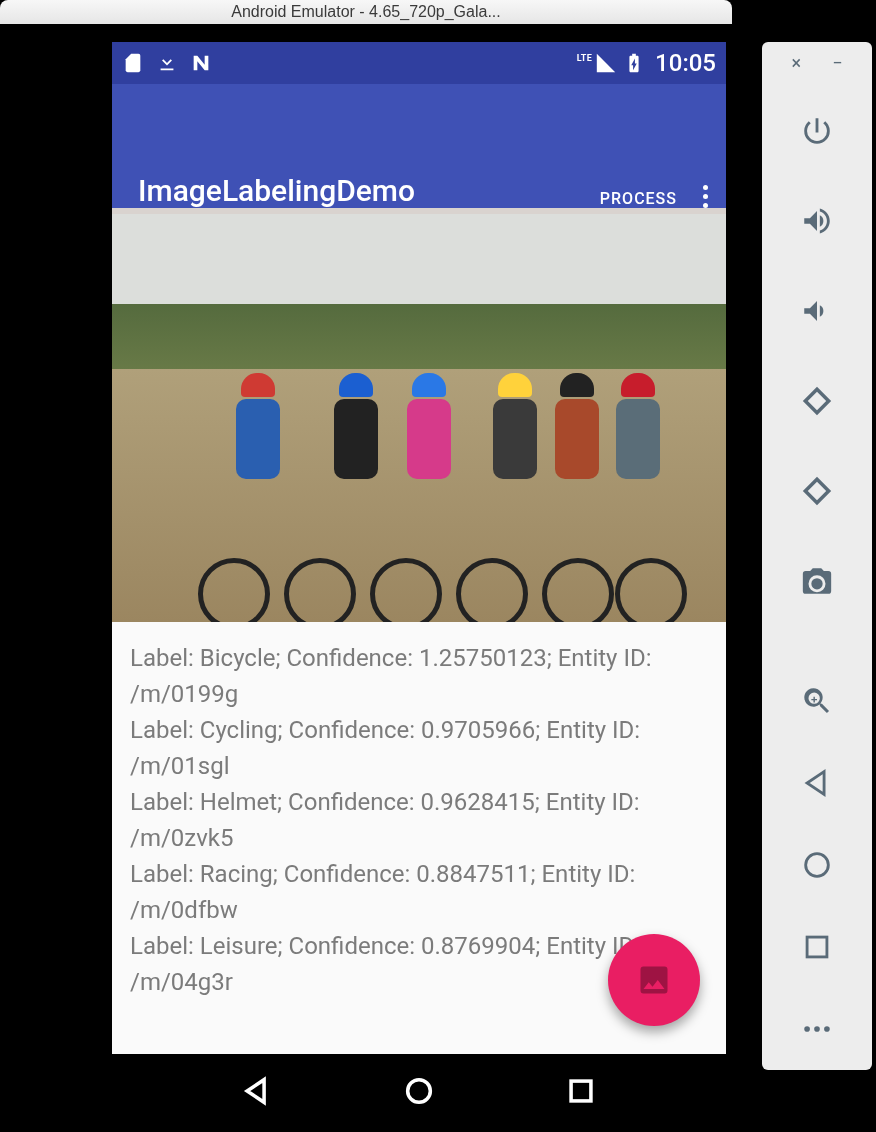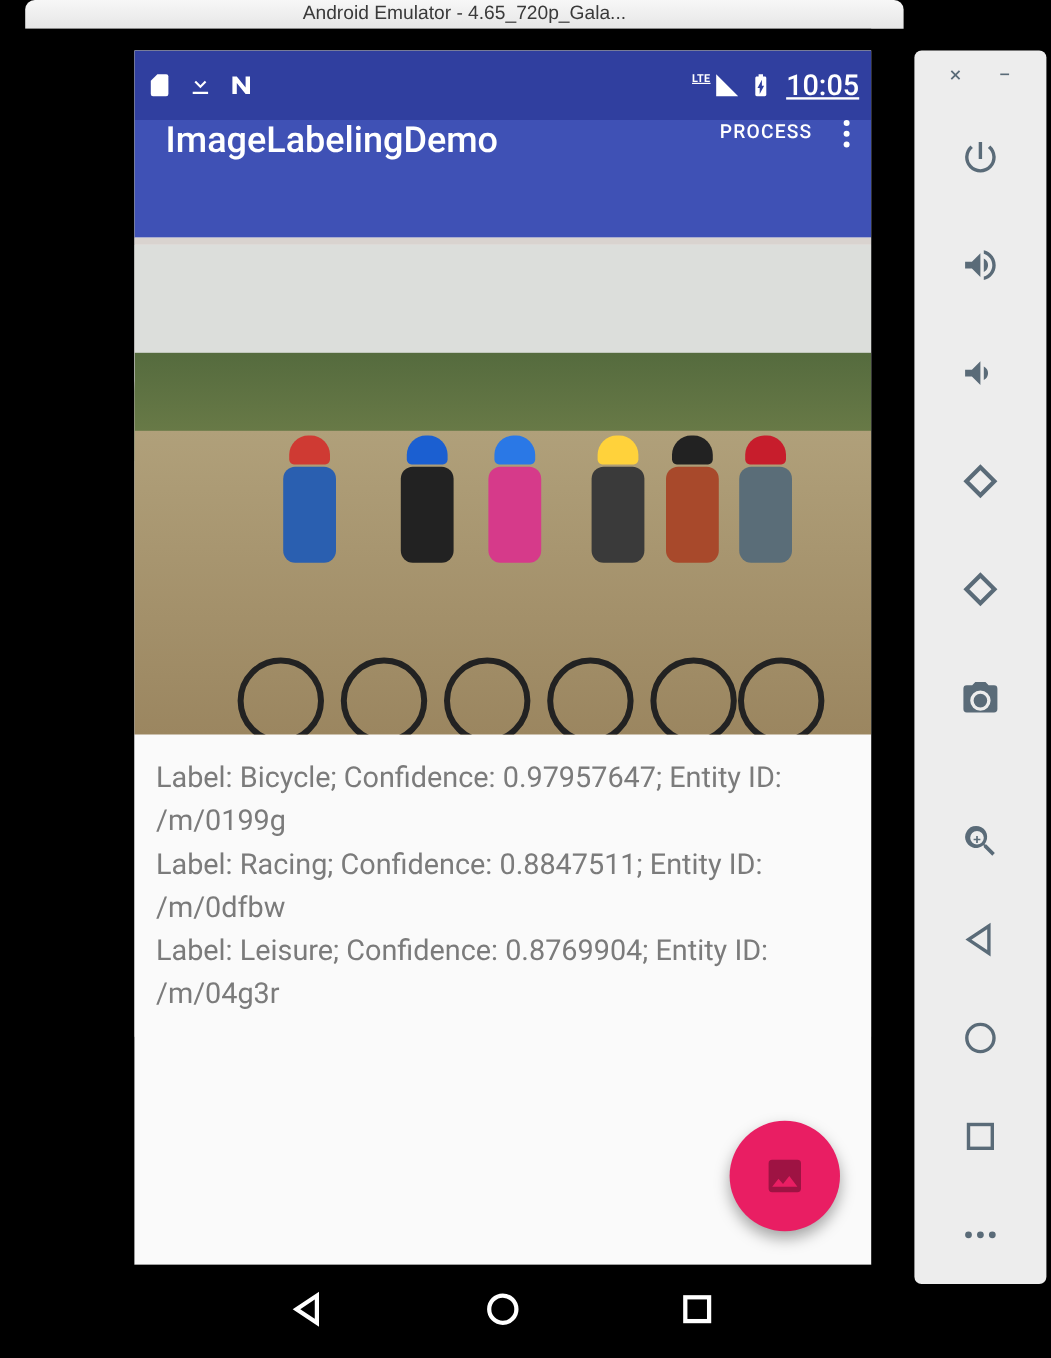--- a/index.html
+++ b/index.html
@@ -6,21 +6,21 @@
   html, body { width: 876px; height: 1132px; font-family: Roboto, Arial, sans-serif; background: #fff; }
   .root { width: 876px; height: 1132px; position: relative; background: #000; }
 
   
   .emu-titlebar {
     position: absolute; top: 0; left: 0; width: 732px; height: 24px;
     background: linear-gradient(#f7f7f7,#e6e6e6);
     border-top-left-radius: 8px; border-top-right-radius: 8px;
     display: flex; align-items: center; justify-content: center;
     color: #3a3a3a; font-size: 16px; font-family: "Helvetica Neue", Arial, sans-serif;
-    overflow: hidden; white-space: nowrap; margin-left: 21px;
+    overflow: hidden; white-space: nowrap;
   }
 
   
   .sidebar {
     position: absolute; top: 42px; right: 4px; width: 110px; height: 1028px;
     background: #ededed; border-radius: 6px;
     display: flex; flex-direction: column; align-items: center;
     padding-top: 12px;
   }
   .sidebar .toprow {
@@ -40,32 +40,32 @@
     position: absolute; top: 24px; left: 112px; width: 614px; height: 1108px;
     background: #000; display: flex; flex-direction: column;
   }
   .device-inner {
     margin-top: 18px; width: 614px; height: 1012px; background: #fafafa; position: relative; overflow: hidden;
   }
   .left-black { position:absolute; top:24px; left:0; width:112px; height:1108px; background:#000; }
 
   
   .statusbar {
-    height: 58px; background: #303f9f; color: #fff; display: flex; align-items: center;
-    padding: 0 10px; font-size: 22px; font-weight: 500; text-decoration: underline;
+    height: 42px; background: #303f9f; color: #fff; display: flex; align-items: center;
+    padding: 0 10px; font-size: 22px; font-weight: 500;
   }
   .statusbar .left-icons { display: flex; align-items: center; gap: 12px; }
   .statusbar .right-icons { margin-left: auto; display: flex; align-items: center; gap: 6px; }
   .statusbar svg { width: 22px; height: 22px; fill: #fff; }
   .lte { font-size: 9px; font-weight: 700; letter-spacing: 0.3px; margin-right: -3px; margin-top:-10px;}
   .clock { font-size: 24px; margin-left: 4px; font-weight:500;}
 
   
   .appbar {
-    height: 98px; background: #3f51b5; color: #fff; display: flex; align-items: flex-start;
+    height: 124px; background: #3f51b5; color: #fff; display: flex; align-items: flex-end;
     padding: 0 18px 0 26px;
   }
   .appbar .title { font-size: 30px; font-weight: 500; }
   .appbar .action { margin-left: auto; font-size: 16px; font-weight: 500; letter-spacing: 1px; }
   .appbar .overflow { margin-left: 26px; display:flex; flex-direction:column; gap:4px;}
   .appbar .overflow span{ width:5px;height:5px;border-radius:50%;background:#fff;display:block;}
   .appbar-shadow{height:6px;background:#d9d3cf;}
 
   
   .image-area {
@@ -252,21 +252,23 @@
           </div>
         <div class="wheel" style="left:14%"></div>
         <div class="wheel" style="left:28%"></div>
         <div class="wheel" style="left:42%"></div>
         <div class="wheel" style="left:56%"></div>
         <div class="wheel" style="left:70%"></div>
         <div class="wheel" style="left:82%"></div>
       </div>
 
       <div class="results" id="results">
-          <div>Label: Bicycle; Confidence: 0.97957647; Entity ID: /m/0199g</div>
+          <div>Label: Bicycle; Confidence: 1.25750123; Entity ID: /m/0199g</div>
+          <div>Label: Cycling; Confidence: 0.9705966; Entity ID: /m/01sgl</div>
+          <div>Label: Helmet; Confidence: 0.9628415; Entity ID: /m/0zvk5</div>
           <div>Label: Racing; Confidence: 0.8847511; Entity ID: /m/0dfbw</div>
           <div>Label: Leisure; Confidence: 0.8769904; Entity ID: /m/04g3r</div>
         </div>
 
       <div class="fab">
         <svg viewBox="0 0 24 24">
             <path d="M21 19V5a2 2 0 0 0-2-2H5a2 2 0 0 0-2 2v14a2 2 0 0 0 2 2h14a2 2 0 0 0 2-2zM8.5 13.5l2.5 3 3.5-4.5L19 18H5l3.5-4.5z"></path>
           </svg>
       </div>
 

